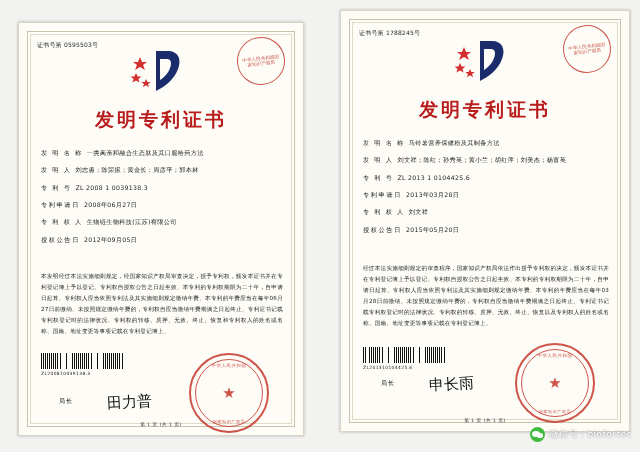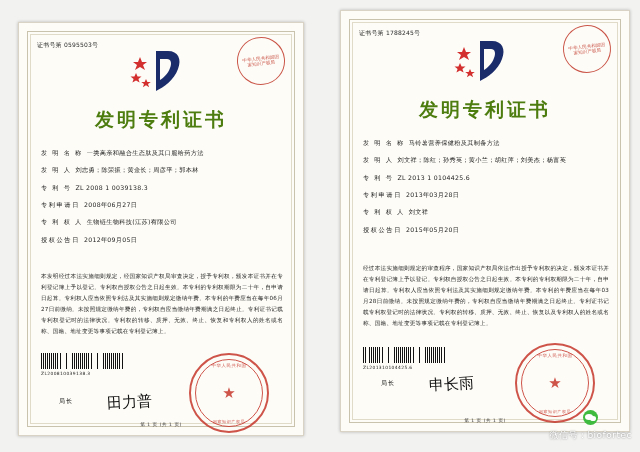--- a/index.html
+++ b/index.html
@@ -84,21 +84,21 @@
 
   
   .title {
     position: absolute;
     left: 0; right: 0;
     text-align: center;
     font-family: "DejaVu Serif", "Liberation Serif", serif;
     font-weight: bold;
     font-size: 19px;
     letter-spacing: 3px;
-    color: #4d7c0f;
+    color: #b91c1c;
   }
   .cert.left .title  { top: 84px; }
   .cert.right .title { top: 86px; }
 
   
   .fields {
     position: absolute;
     left: 22px;
     right: 20px;
   }
@@ -239,21 +239,20 @@
     position: absolute;
     right: 8px;
     bottom: 10px;
     display: flex;
     align-items: center;
     gap: 4px;
     color: #ffffff;
     font-size: 9px;
     letter-spacing: 0.5px;
     text-shadow: 0 0 2px rgba(0,0,0,0.55);
-    flex-direction: column;
   }
   .wechat-icon {
     width: 15px;
     height: 15px;
     border-radius: 50%;
     background: #3fbb3f;
     position: relative;
     flex: 0 0 auto;
   }
   .wechat-icon::before,

